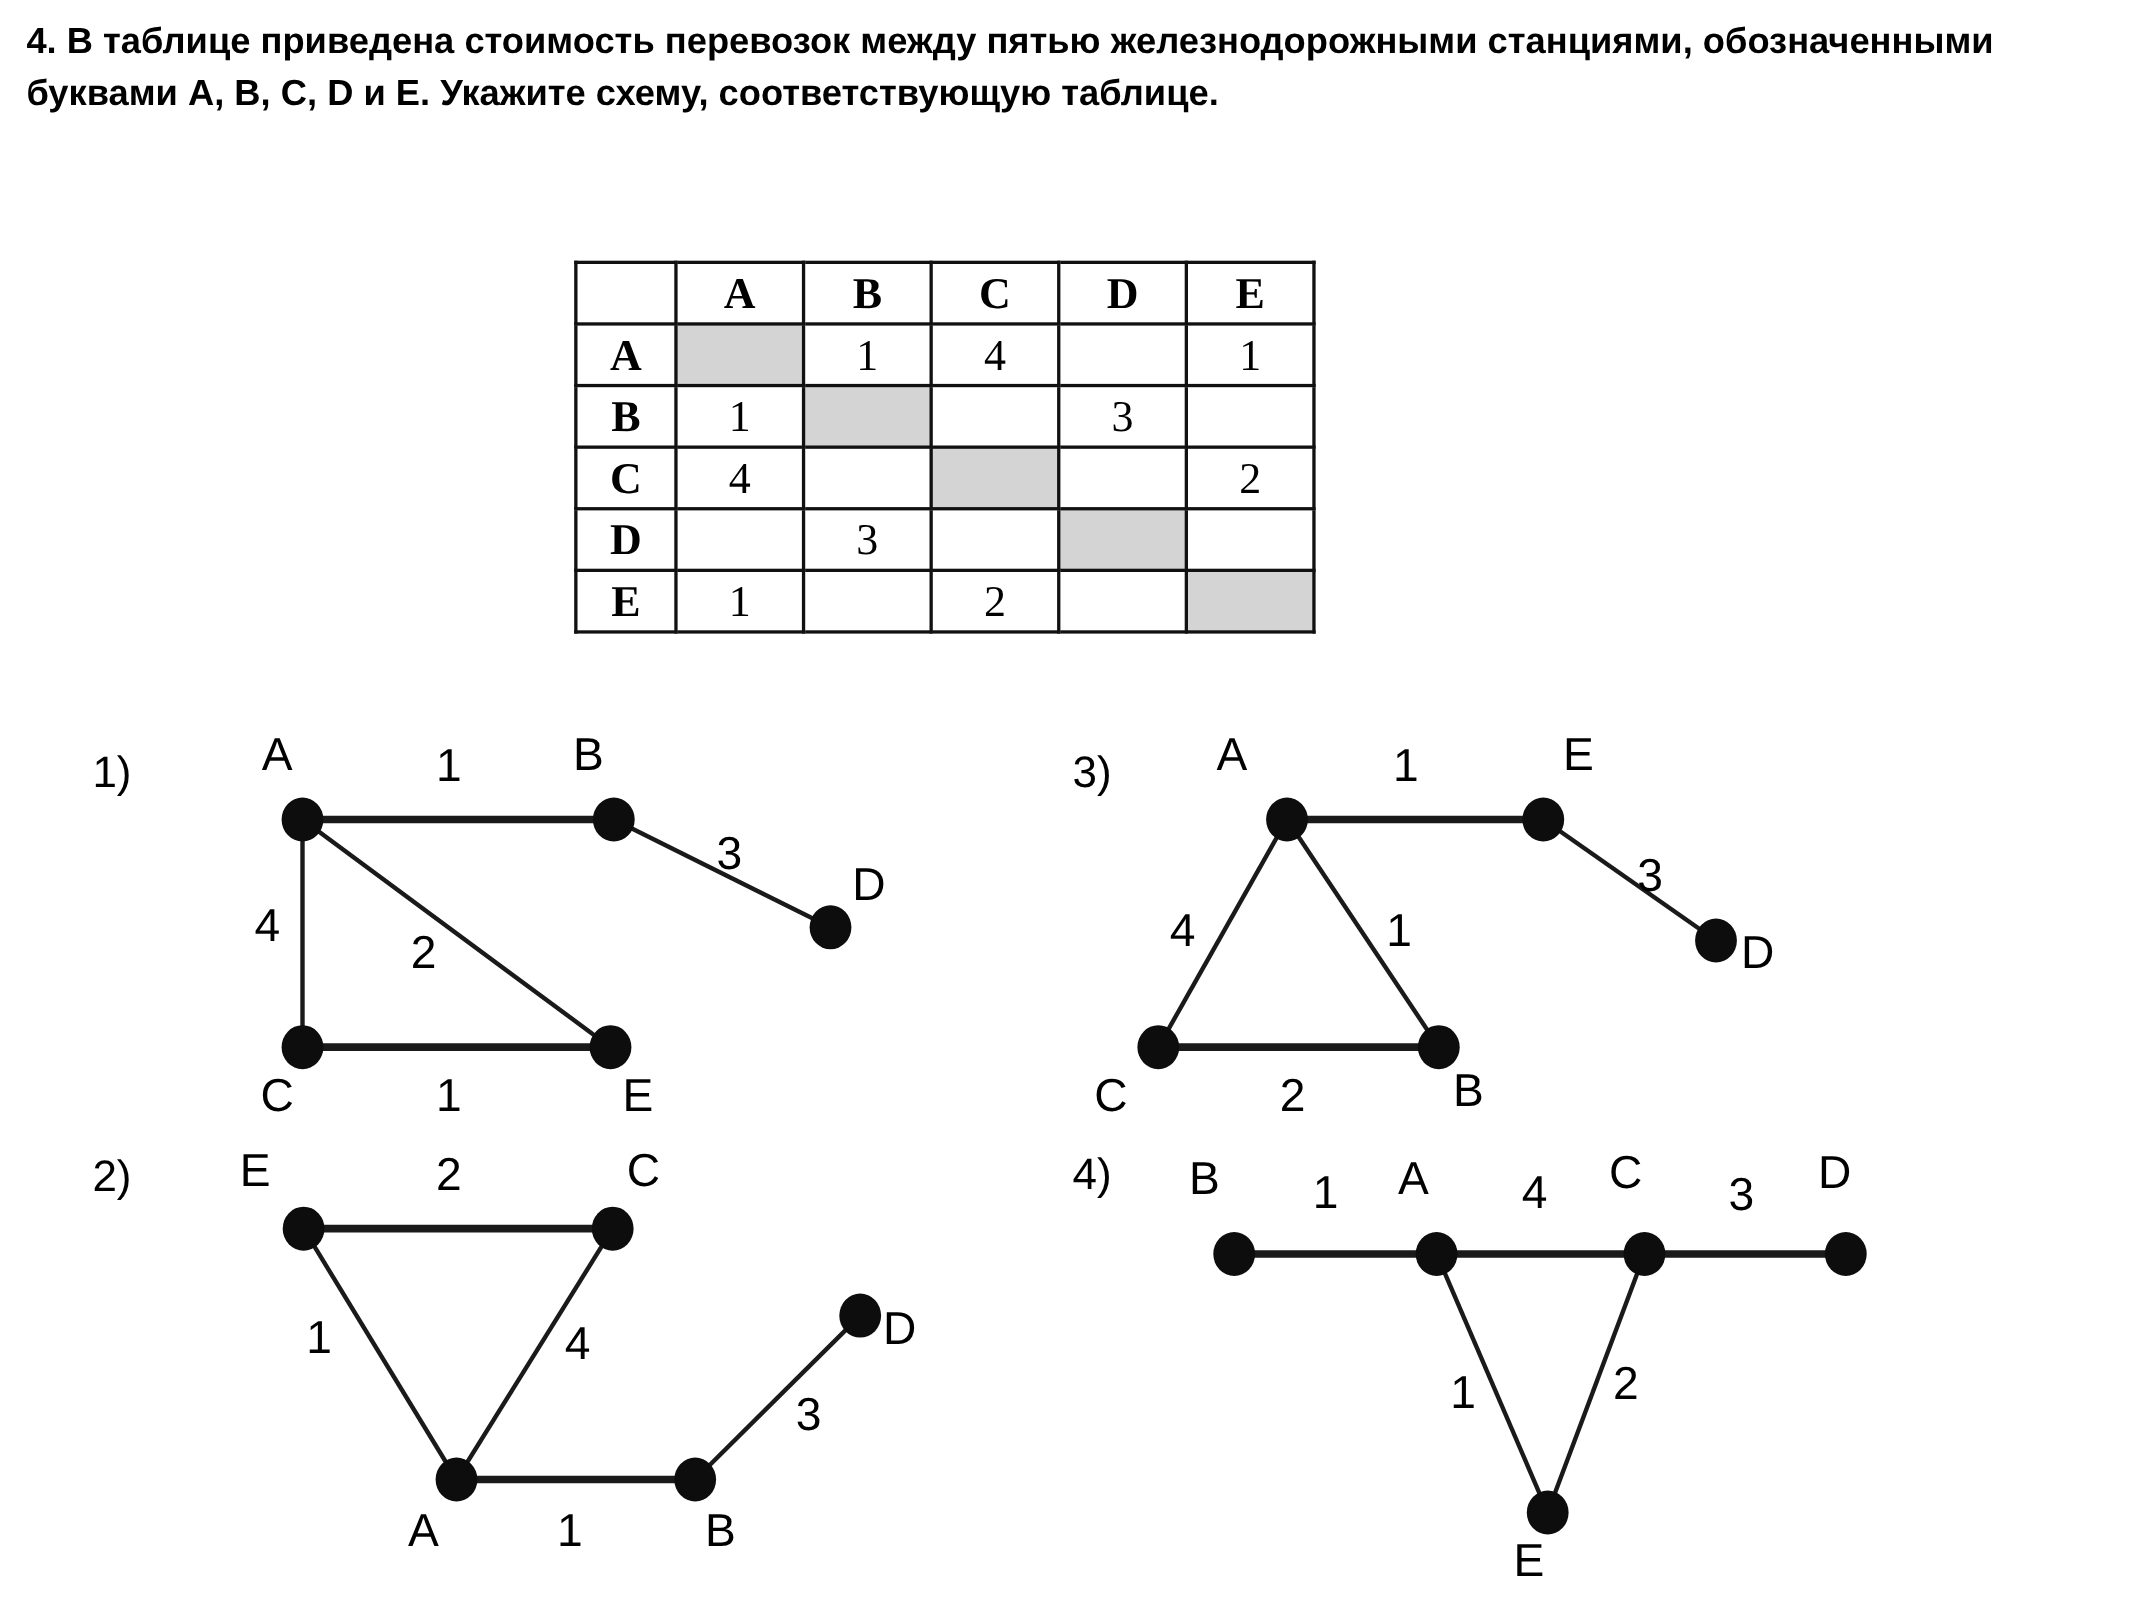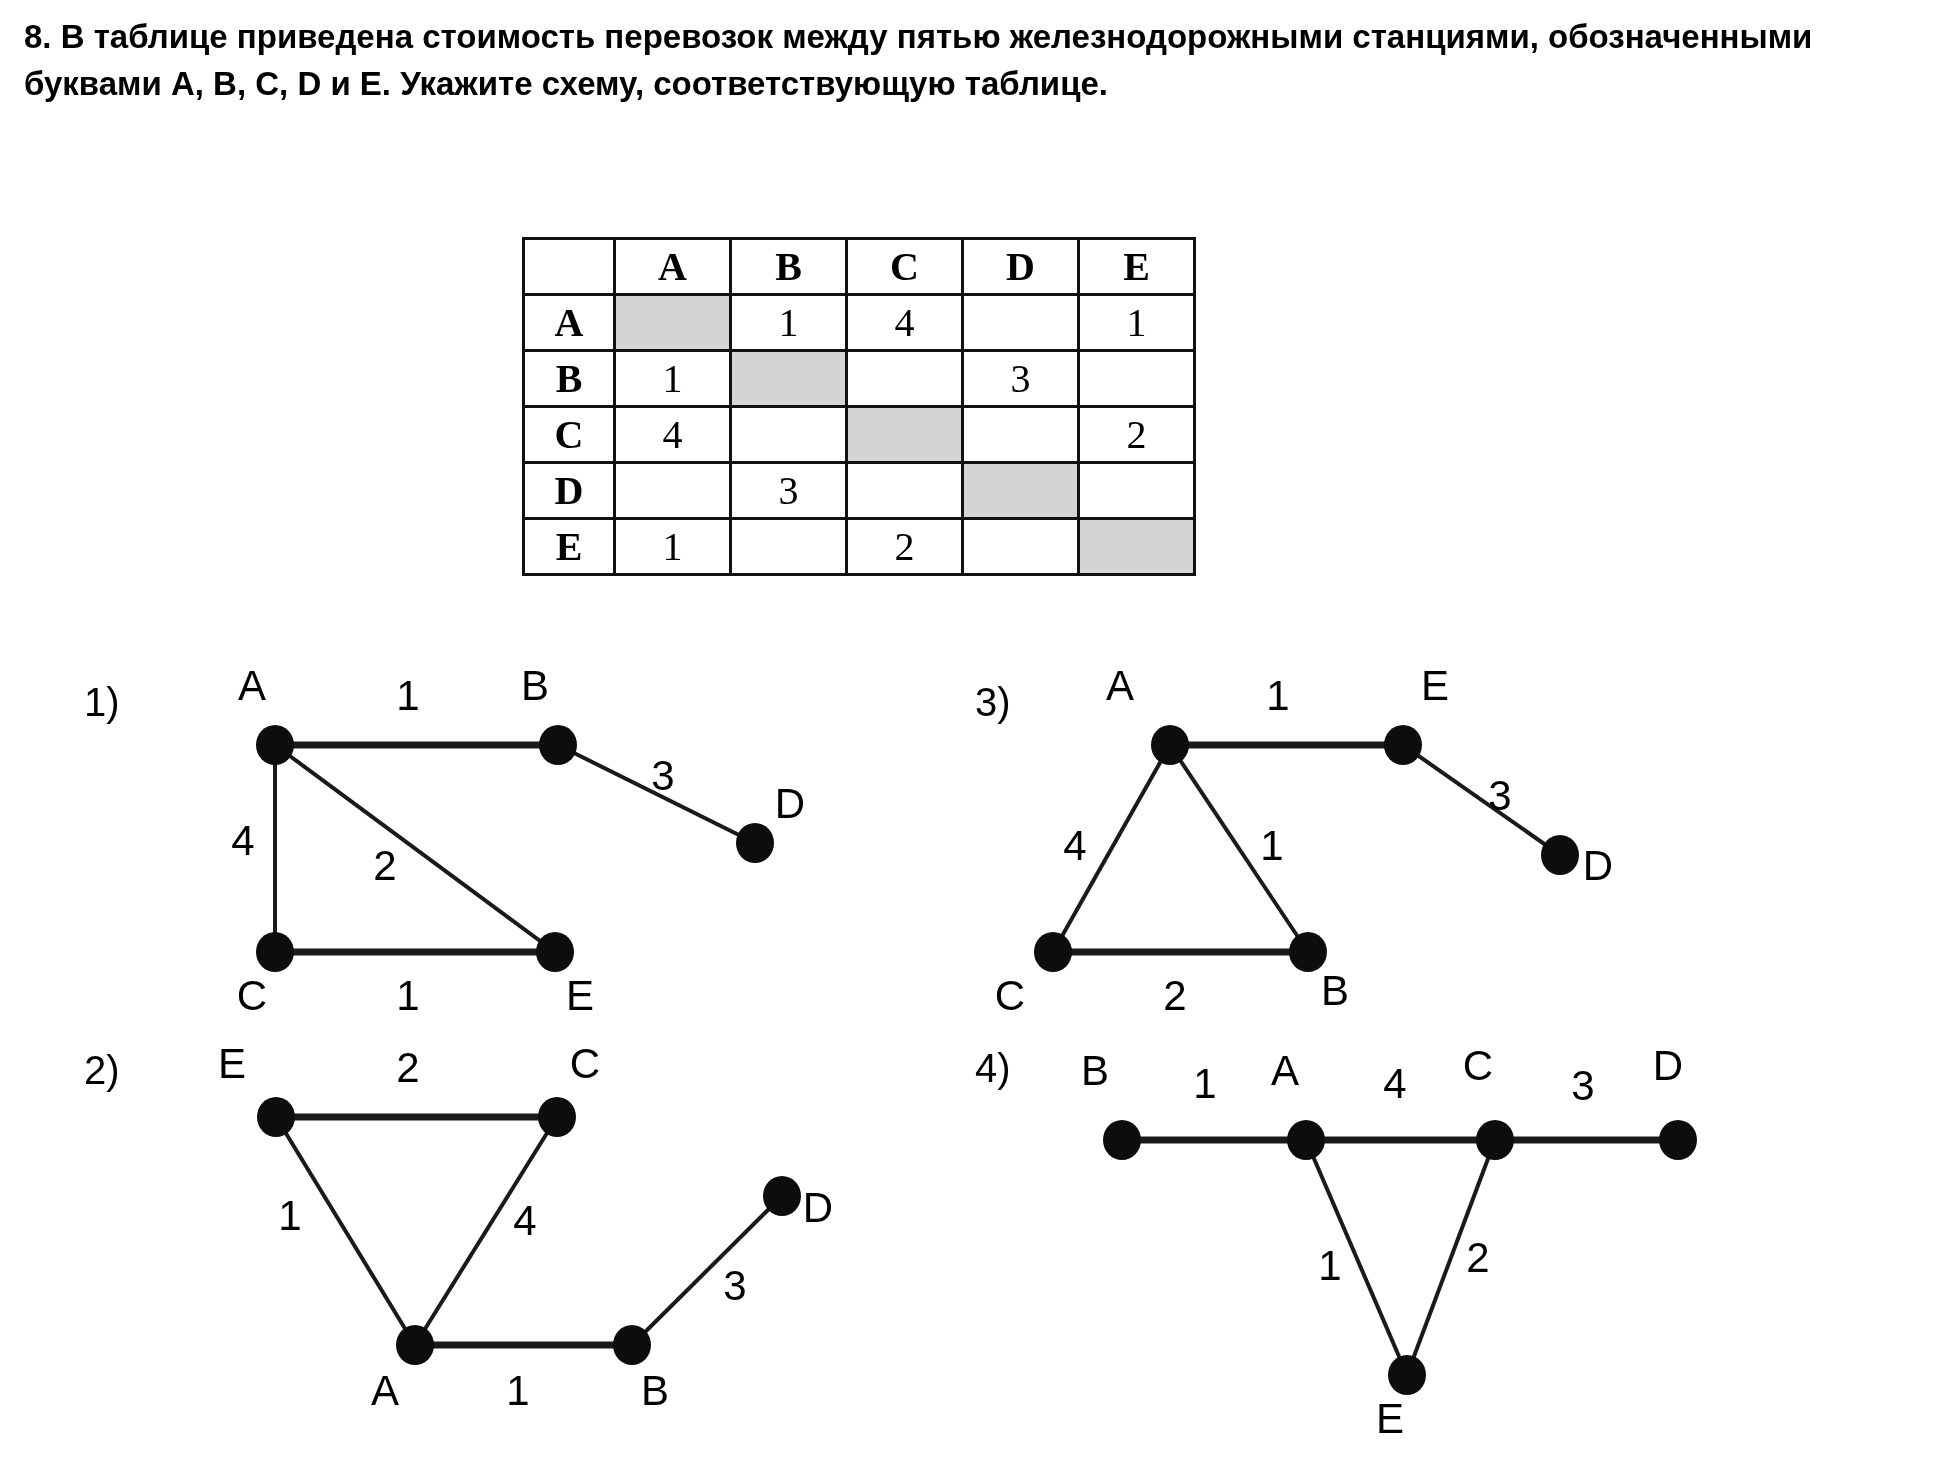--- a/index.html
+++ b/index.html
@@ -93,21 +93,21 @@
   }
   svg.graph text.wlabel {
     font-family: "Liberation Sans", sans-serif;
     font-size: 42px;
     fill: #000;
   }
 </style>
 </head>
 <body>
 
-<div id="question">8. В таблице приведена стоимость перевозок между пятью железнодорожными станциями, обозначенными буквами A, B, C, D и E. Укажите схему, соответствующую таблице.</div>
+<div id="question">4. В таблице приведена стоимость перевозок между пятью железнодорожными станциями, обозначенными буквами A, B, C, D и E. Укажите схему, соответствующую таблице.</div>
 
 <div id="matrix-wrap">
   <table class="matrix">
     <thead>
       <tr>
         <td class="corner"></td>
         <th>A</th>
         <th>B</th>
         <th>C</th>
         <th>D</th>

